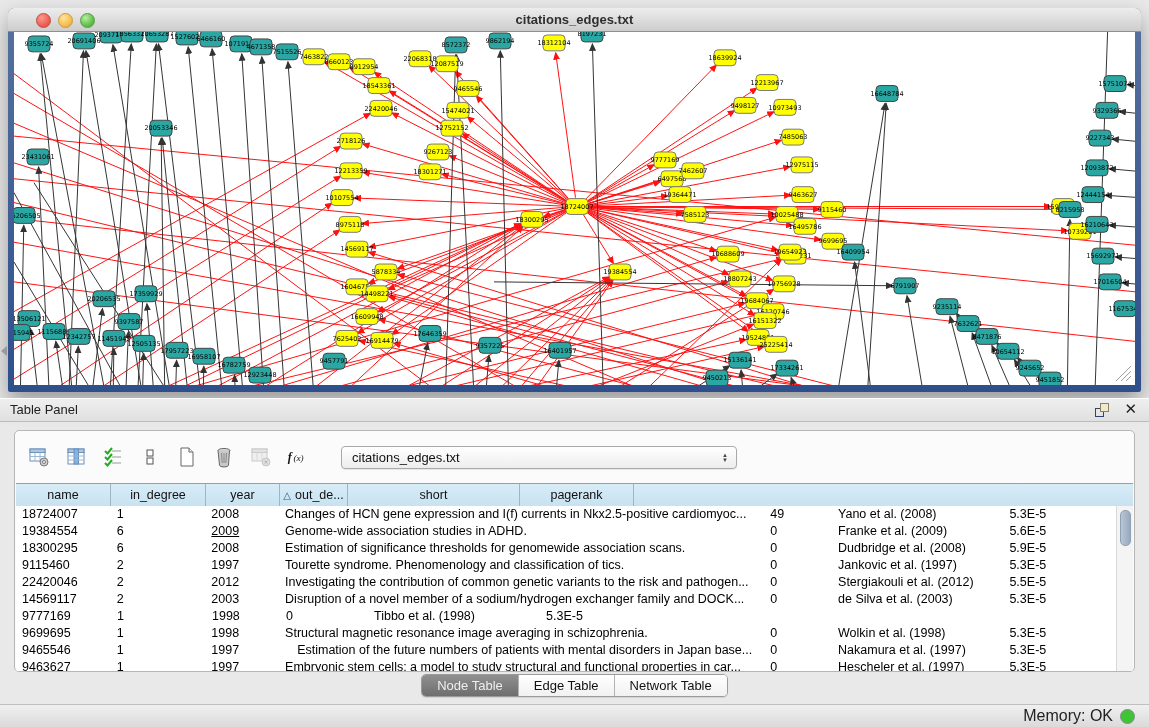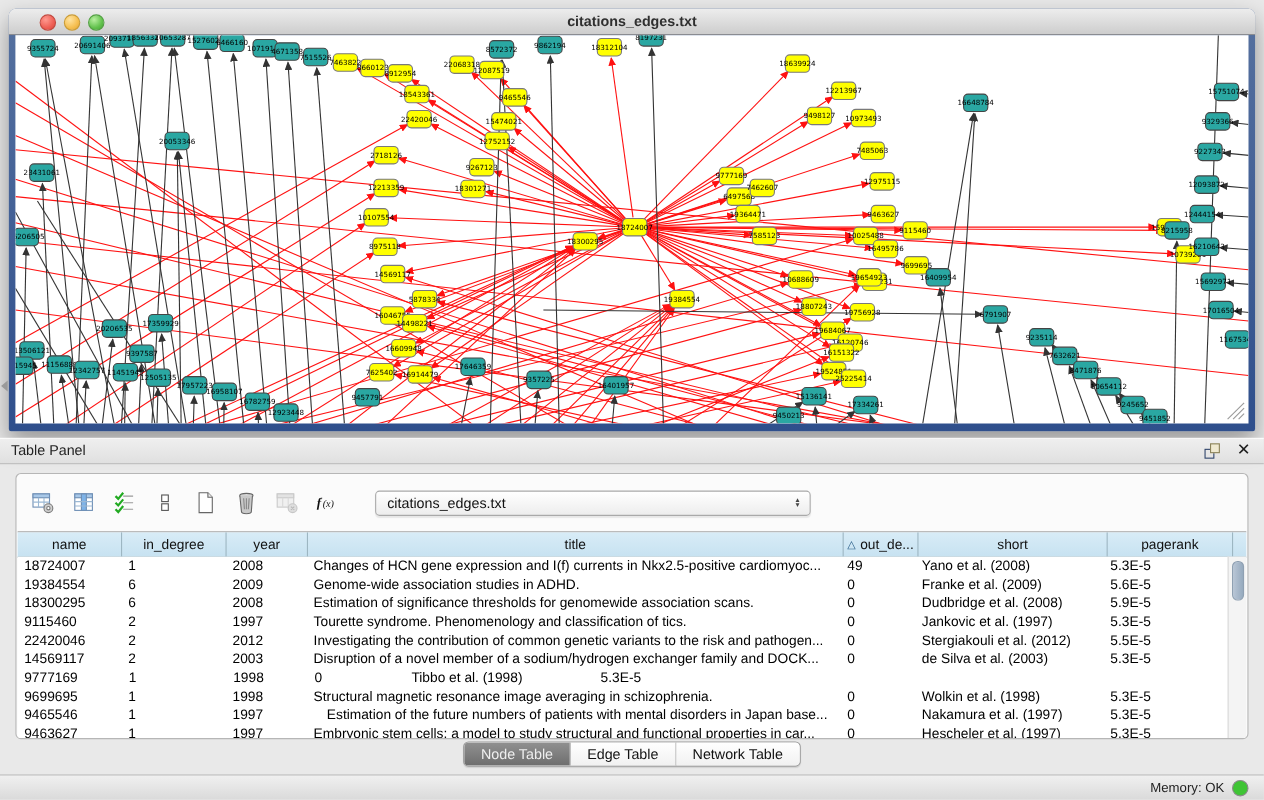--- a/index.html
+++ b/index.html
@@ -85,21 +85,21 @@
   #segctl{display:flex;height:21px;border:1px solid #9b9b9b;border-radius:5px;overflow:hidden;background:#fff;box-shadow:0 1px 1px rgba(0,0,0,.1);}
   .seg{display:flex;align-items:center;padding:0 15px;font-size:13px;color:#111;background:linear-gradient(180deg,#ffffff,#f1f1f1);border-right:1px solid #b3b3b3;cursor:pointer;}
   .seg:last-child{border-right:none;}
   .seg.sel{background:linear-gradient(180deg,#909090,#6e6e6e);color:#efefef;}
   
   #statusbar{
     position:absolute;left:0;bottom:0;width:1149px;height:23px;
     background:linear-gradient(180deg,#f0f0f0,#dadada);border-top:1px solid #bfbfbf;
     display:flex;align-items:center;justify-content:flex-end;gap:7px;padding-right:14px;box-sizing:border-box;
   }
-  #mem-label{font-size:12px;color:#222;}
+  #mem-label{font-size:16px;color:#222;}
   #mem-dot{width:13px;height:13px;border-radius:50%;border:1px solid #8a8a8a;cursor:pointer;}
 </style>
 </head>
 <body>
 
 <div id="net-window">
   <div id="titlebar">
     <span class="tlight" id="tl-close"></span>
     <span class="tlight" id="tl-min"></span>
     <span class="tlight" id="tl-zoom"></span>
@@ -833,23 +833,20 @@
     <div id="thead">
         <div class="th" style="width: 95px;">
           <span>name</span>
         </div>
         <div class="th" style="width: 95px;">
           <span>in_degree</span>
         </div>
         <div class="th" style="width: 74px;">
           <span>year</span>
         </div>
-        <div class="th" style="width: 487px;">
-          <span>title</span>
-        </div>
         <div class="th" style="width: 68px;">
           <span class="sort">△</span>
           <span>out_de...</span>
         </div>
         <div class="th" style="width: 172px;">
           <span>short</span>
         </div>
         <div class="th" style="width: 114px;">
           <span>pagerank</span>
         </div>
@@ -860,21 +857,21 @@
           <div class="td" style="width: 95px;">1</div>
           <div class="td" style="width: 74px;">2008</div>
           <div class="td" style="width: 487px;">Changes of HCN gene expression and I(f) currents in Nkx2.5-positive cardiomyoc...</div>
           <div class="td" style="width: 68px;">49</div>
           <div class="td" style="width: 172px;">Yano et al. (2008)</div>
           <div class="td" style="width: 114px;">5.3E-5</div>
         </div>
         <div class="tr">
           <div class="td" style="width: 95px;">19384554</div>
           <div class="td" style="width: 95px;">6</div>
-          <div class="td" style="width: 74px;">2009</div>
+          <div class="td" style="width: 74px; text-decoration: underline;">2009</div>
           <div class="td" style="width: 487px;">Genome-wide association studies in ADHD.</div>
           <div class="td" style="width: 68px;">0</div>
           <div class="td" style="width: 172px;">Franke et al. (2009)</div>
           <div class="td" style="width: 114px;">5.6E-5</div>
         </div>
         <div class="tr">
           <div class="td" style="width: 95px;">18300295</div>
           <div class="td" style="width: 95px;">6</div>
           <div class="td" style="width: 74px;">2008</div>
           <div class="td" style="width: 487px;">Estimation of significance thresholds for genomewide association scans.</div>

